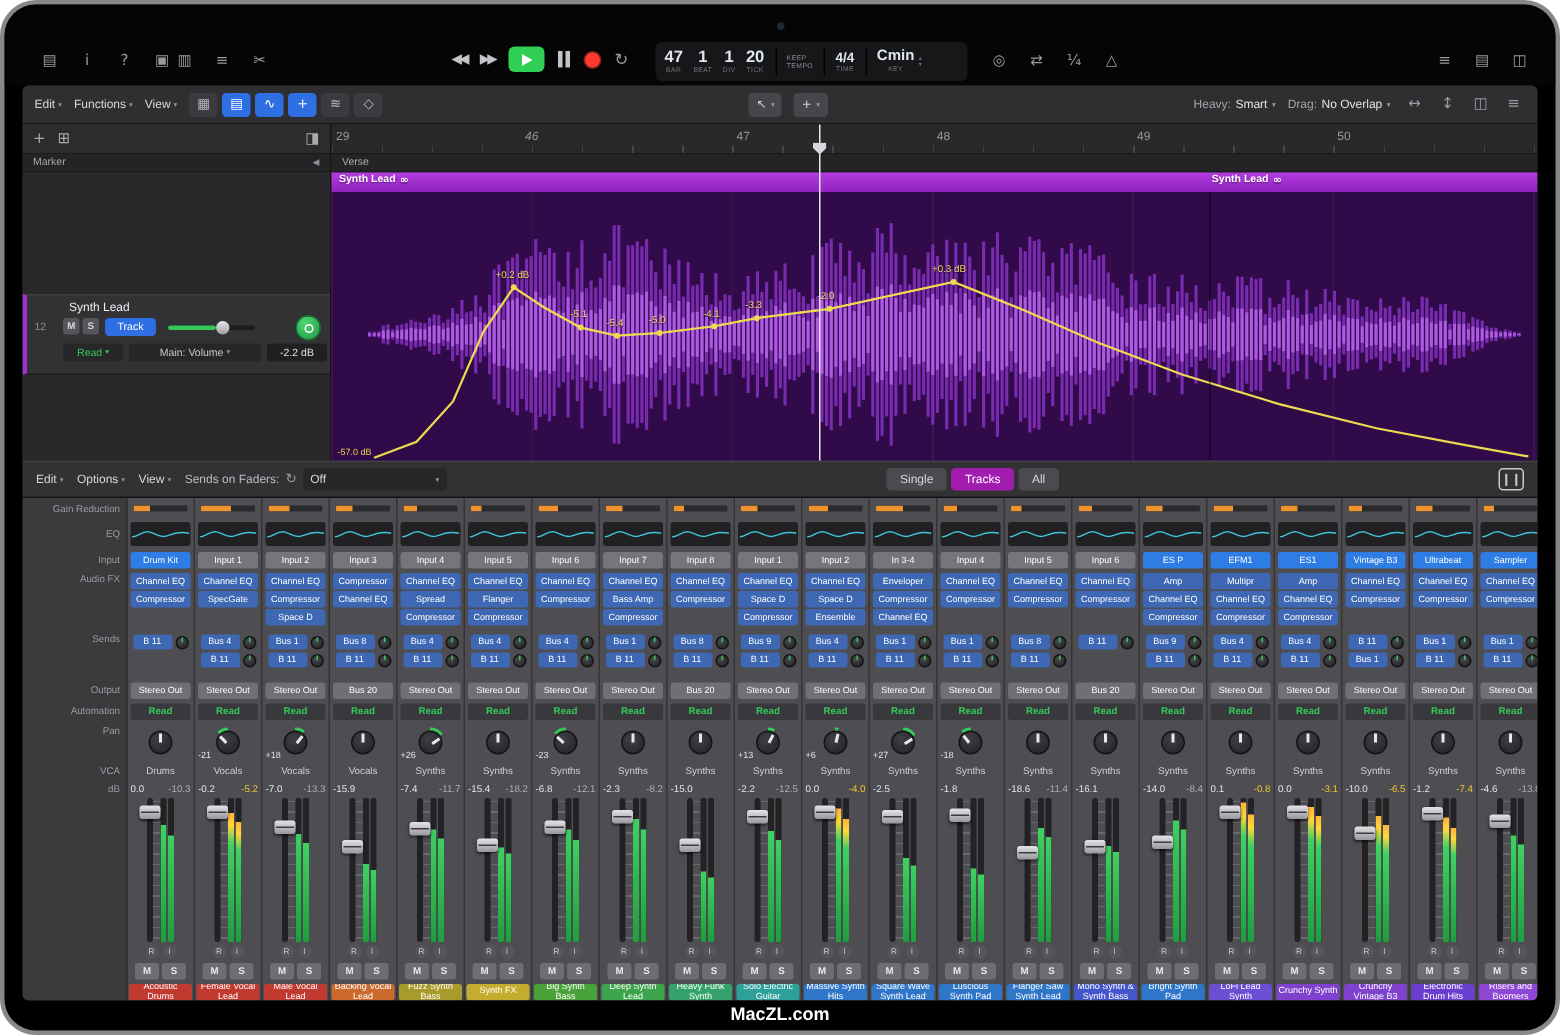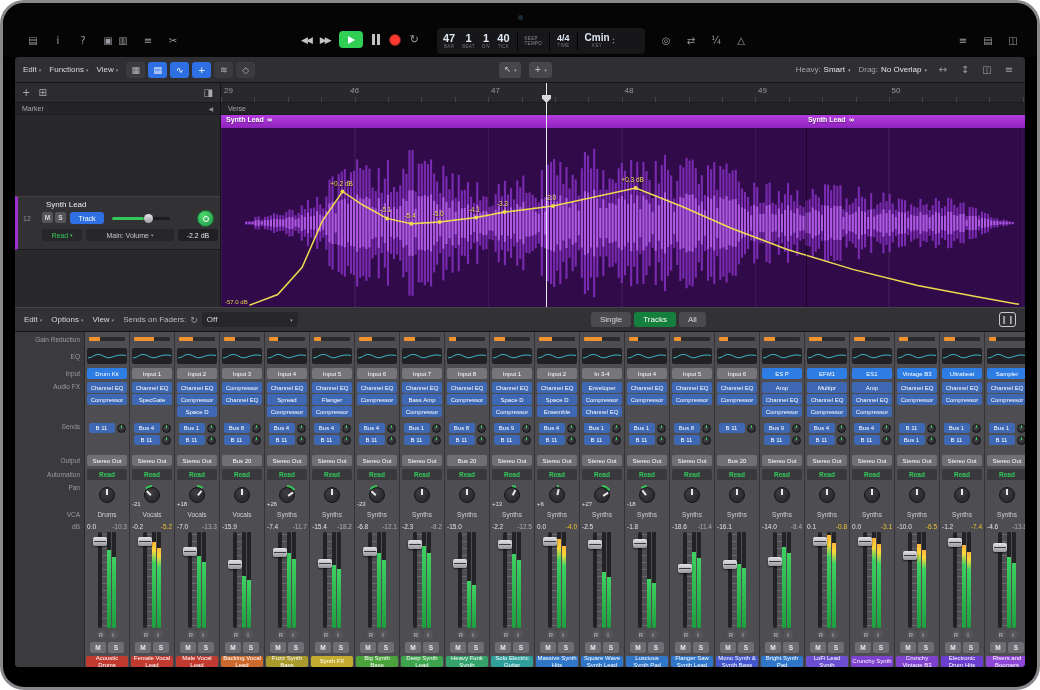--- a/index.html
+++ b/index.html
@@ -75,21 +75,21 @@
   .auto-label{position:absolute;transform:translate(-50%,-170%);color:#f0dd55;font-size:6.5px;white-space:nowrap;text-shadow:0 1px 1px rgba(0,0,0,.7);}
   .min-label{position:absolute;left:4px;bottom:2px;color:#e3d34c;font-size:6px;}
   .playhead{position:absolute;left:531px;top:0;height:224px;width:1px;background:#e9e9ec;z-index:5;}
   .ph-head{position:absolute;left:-4px;top:12px;width:9px;height:8px;background:#d8d8dc;clip-path:polygon(0 0,100% 0,100% 45%,50% 100%,0 45%);}
   
   .mx-header{height:25px;background:#323235;border-top:1px solid #454549;border-bottom:1px solid #141416;display:flex;align-items:center;padding:0 9px;gap:9px;flex:none;}
   .sof{display:flex;align-items:center;gap:4px;font-size:8px;color:#bcbcc1;}
   .sof .cyc{font-family:"DejaVu Sans",sans-serif;color:#9a9aa0;font-size:9px;}
   .sof-dd{width:96px;height:15px;background:#27272a;border-radius:3px;color:#d8d8db;font-size:8px;display:flex;align-items:center;justify-content:space-between;padding:0 5px;}
   .seg-btn{height:15px;padding:0 9px;border-radius:3px;background:#4a4a4f;color:#d8d8db;font-size:8px;display:flex;align-items:center;}
-  .seg-active{background:#15803d;color:#fff;}
+  .seg-active{background:#a21caf;color:#fff;}
   .seg-group{display:flex;gap:3px;}
   .filter-group{display:flex;gap:3px;}
   .filter-btn{height:15px;padding:0 7px;border-radius:3px;background:#2e6fe4;color:#fff;font-size:8px;display:flex;align-items:center;white-space:nowrap;}
   .mx-outline-icon{width:17px;height:15px;border:1px solid #c9c9ce;border-radius:3px;color:#c9c9ce;font-size:8px;display:flex;align-items:center;justify-content:center;font-family:"DejaVu Sans",sans-serif;}
   .mx-body{flex:1;background:#343437;display:flex;overflow:hidden;padding-top:0;}
   .mx-labels{width:70px;flex:none;background:#3b3b3e;display:flex;flex-direction:column;border-right:1px solid #2a2a2d;}
   .cell{display:flex;align-items:center;justify-content:center;margin-top:1px;position:relative;flex:none;}
   .lab{justify-content:flex-end;color:#9b9ba1;font-size:6.5px;padding-right:4px;}
   .top-lab{align-items:flex-start;padding-top:2px;}
   .r-gr{height:12px;}.r-eq{height:20px;}.r-in{height:13px;}.r-fx{height:39px;}.r-sd{height:32px;}
@@ -173,21 +173,21 @@
         </div>
       <div class="lcd-num">
           <b>1</b>
           <label>BEAT</label>
         </div>
       <div class="lcd-num">
           <b>1</b>
           <label>DIV</label>
         </div>
       <div class="lcd-num">
-          <b>40</b>
+          <b>20</b>
           <label>TICK</label>
         </div>
       <div class="lcd-sep"></div>
       <div class="lcd-small">
           <span>KEEP</span>
           <span>TEMPO</span>
         </div>
       <div class="lcd-sep"></div>
       <div class="lcd-num">
           <b style="font-size:9px;">4/4</b>
@@ -2721,13 +2721,14 @@
                 <div class="ms-btn">S</div>
               </div>
             </div>
             <div class="name-cell" style="background: rgb(142, 70, 212);">Risers and Boomers</div>
           </div>
         </div>
     </div>
 
   </div>
 
+  <div class="watermark">MacZL.com</div>
 </div>
 
 </body></html>

